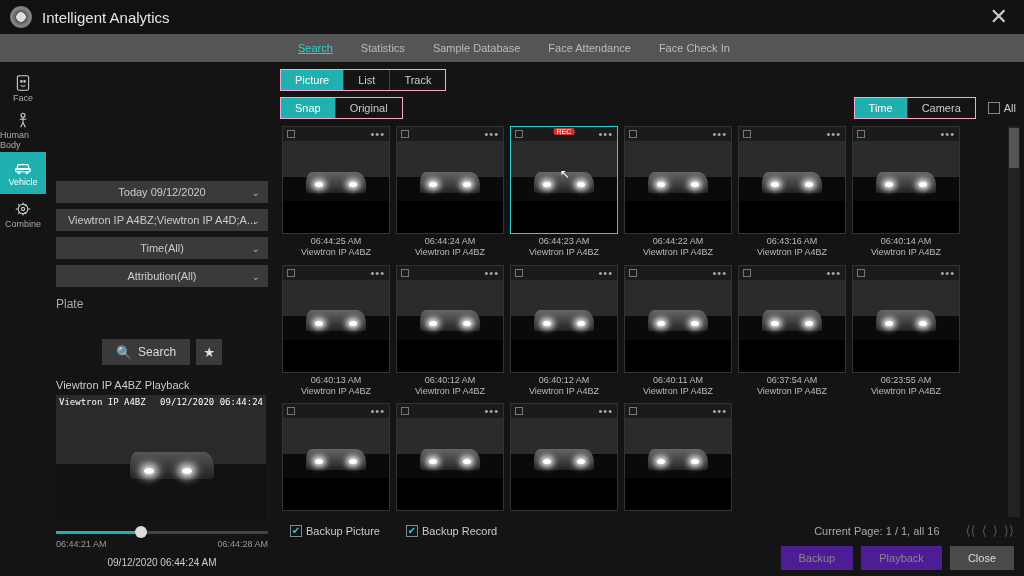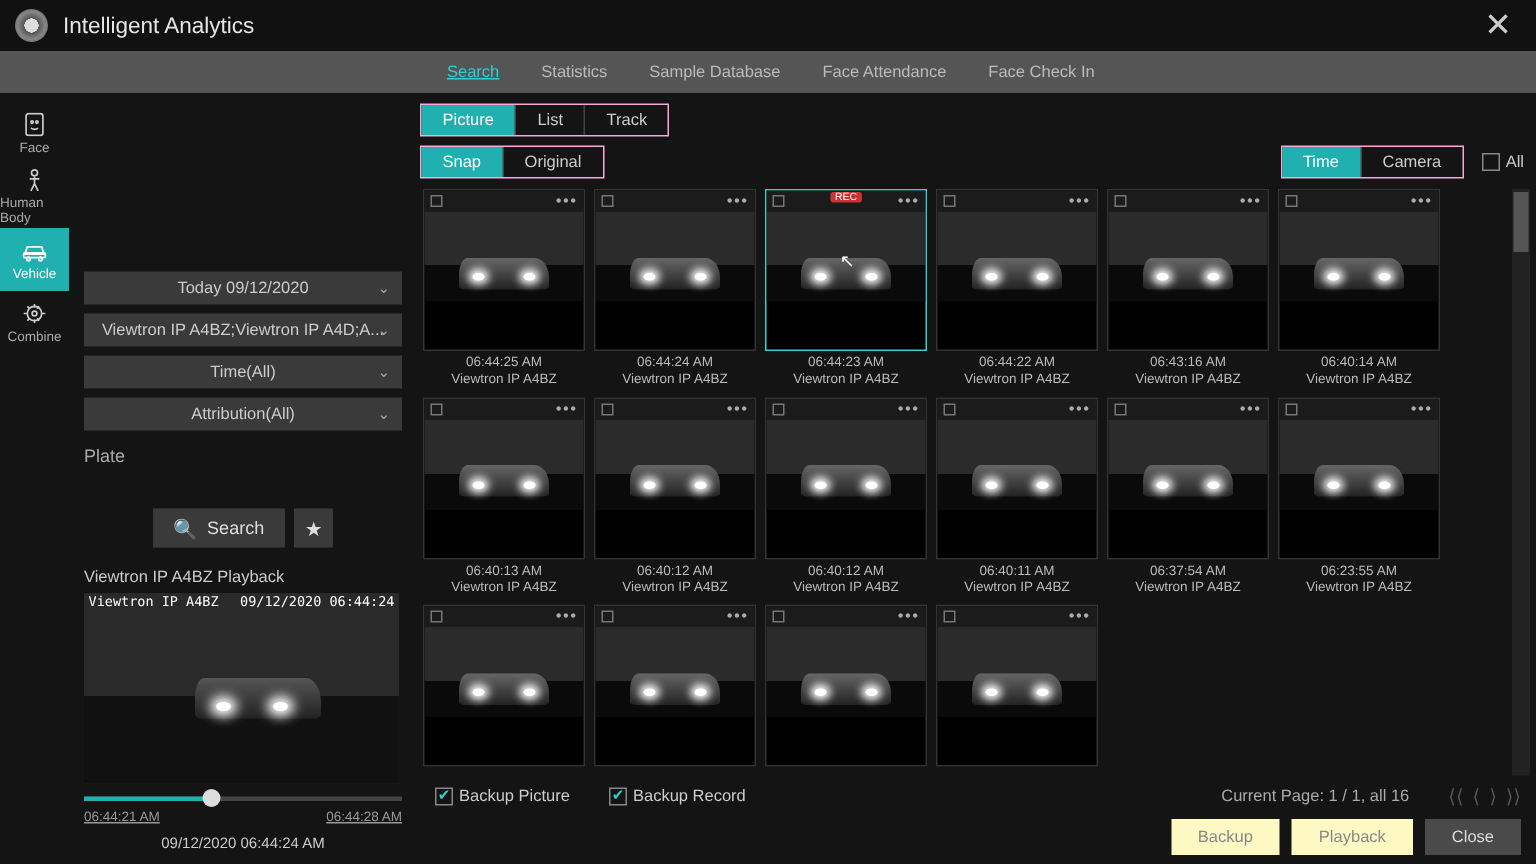--- a/index.html
+++ b/index.html
@@ -38,21 +38,21 @@
   .player .scene { position:absolute; inset:0; background:
      linear-gradient(#2a2a2a 0 55%, #111 55% 100%); }
   .player .car { position:absolute; left:35%; top:45%; width:40%; height:22%;
      background: linear-gradient(#555,#222); border-radius: 6px 10px 4px 4px / 50% 60% 10% 10%; }
   .player .light { position:absolute; width:10px; height:6px; background:#fff; border-radius:50%; box-shadow:0 0 8px 4px #fff; top:58%; }
   .player .ol { font-family: monospace; font-size: 9px; color: #fff; position: absolute; white-space: pre; }
   .slider { margin-top: 6px; height: 10px; position: relative; }
   .slider .track { position: absolute; top: 4px; left: 0; right: 0; height: 3px; background: #444; }
   .slider .fill { position: absolute; top: 4px; left: 0; width: 40%; height: 3px; background: #20b0b0; }
   .slider .thumb { position: absolute; top: -1px; left: calc(40% - 6px); width: 12px; height: 12px; background: #ddd; border-radius: 50%; }
-  .timerow { display: flex; justify-content: space-between; font-size: 9px; color: #999; margin-top: 2px; text-decoration: underline; }
+  .timerow { display: flex; justify-content: space-between; font-size: 9px; color: #999; margin-top: 2px; }
   .tstamp { text-align: center; font-size: 10px; color: #ccc; margin-top: 8px; }
   
   .main { flex: 1; background: #141414; display: flex; flex-direction: column; min-width: 0; padding-bottom:4px; }
   .toprow { display: flex; align-items: center; height: 32px; padding: 4px 8px 0 0; }
   .seg { display: flex; border: 1px solid #f9a8d4; height: 22px; }
   .seg .b { padding: 0 14px; display: flex; align-items: center; font-size: 11px; color: #ccc; cursor: pointer; border-right: 1px solid #444; }
   .seg .b:last-child { border-right: none; }
   .seg .b.on { background: #20b0b0; color: #fff; }
   .toprow .spacer { flex: 1; }
   .chk { display: flex; align-items: center; gap: 4px; color: #ccc; font-size: 11px; cursor: pointer; }
@@ -71,21 +71,21 @@
   .tb .car { position:absolute; left:22%; top:42%; width:56%; height:20%; background:linear-gradient(#666,#222); border-radius:6px 10px 4px 4px/50% 60% 10% 10%; }
   .tb .l1,.tb .l2 { position:absolute; width:8px; height:5px; background:#fff; border-radius:50%; box-shadow:0 0 6px 3px #fff; top:52%; }
   .tb .l1{ left:30%; } .tb .l2{ left:62%; }
   .tb .rec { position:absolute; top:1px; left:50%; transform:translateX(-50%); background:#c33; color:#fff; font-size:7px; padding:0 3px; border-radius:2px; }
   .tb .cursor { position:absolute; left:46%; top:38%; color:#fff; font-size:12px; }
   .cap { text-align: center; font-size: 9px; color: #bbb; line-height: 1.25; margin-top: 2px; }
   .footer1 { display: flex; align-items: center; padding: 4px 10px; gap: 26px; font-size: 11px; color: #ccc; }
   .footer1 .page { margin-left: auto; color: #aaa; }
   .pgnav { display:flex; gap:6px; color:#555; font-size:13px; }
   .footer2 { display: flex; justify-content: flex-end; gap: 8px; padding: 4px 10px 2px; }
-  .fbtn { height: 24px; padding: 0 18px; background: #fef9c3; border: none; color: #888; font-size: 11px; cursor: pointer; }
+  .fbtn { height: 24px; padding: 0 18px; background: #4c1d95; border: none; color: #888; font-size: 11px; cursor: pointer; }
   .fbtn.en { color: #ddd; background:#4a4a4a; }
 </style>
 </head>
 <body>
 
 <div class="window">
   <div class="titlebar">
     <div class="logo"></div>
     <div class="title">Intelligent Analytics</div>
     <div class="close">✕</div>

